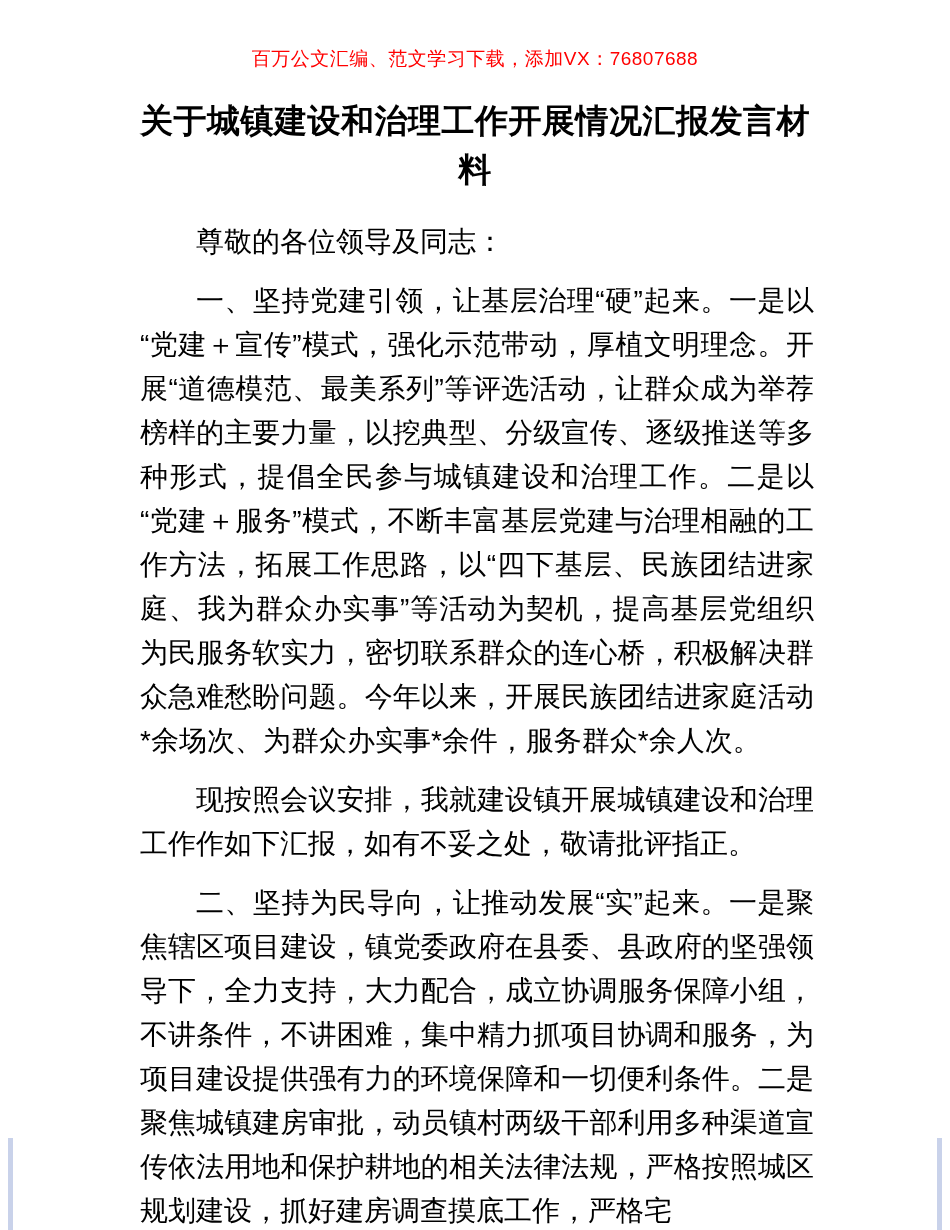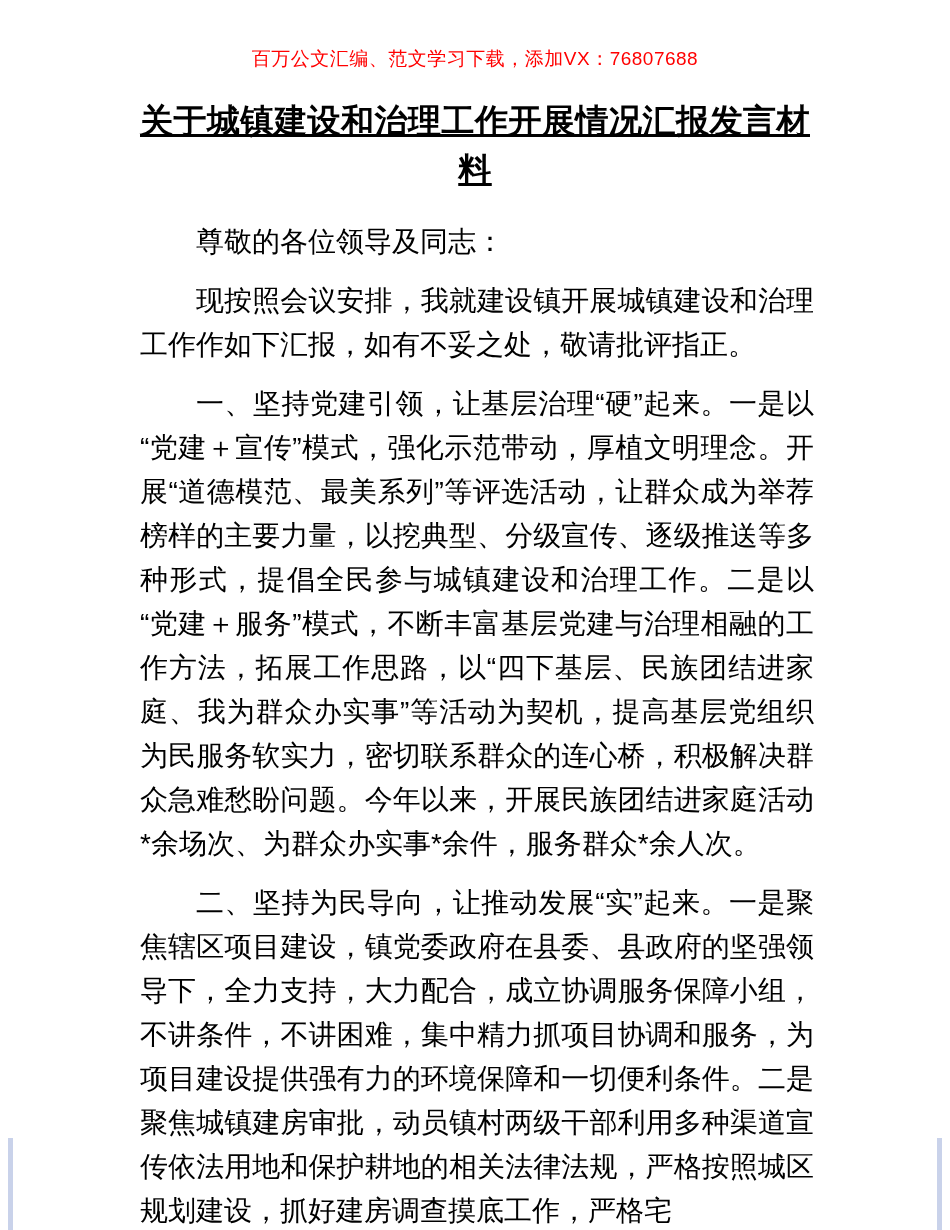--- a/index.html
+++ b/index.html
@@ -27,21 +27,20 @@
   }
   .doc-title {
     width: 680px;
     margin: 24px auto 26px auto;
     font-size: 33px;
     line-height: 49px;
     font-weight: bold;
     text-align: center;
     letter-spacing: 0.5px;
     color: var(--text, #000000);
-    text-decoration: underline;
   }
   .doc-body {
     padding: 0 136px 0 140px;
   }
   .doc-body p {
     margin: 0 0 15px 0;
     font-size: 28px;
     line-height: 44px;
     text-align: justify;
     text-justify: inter-ideograph;
@@ -64,21 +63,21 @@
 <body>
 
 <div class="page">
 
   <div class="notice">百万公文汇编、范文学习下载，添加VX：76807688</div>
 
   <h1 class="doc-title">关于城镇建设和治理工作开展情况汇报发言材料</h1>
 
   <div class="doc-body">
     <p>尊敬的各位领导及同志：</p>
+    <p>一、坚持党建引领，让基层治理“硬”起来。一是以“党建＋宣传”模式，强化示范带动，厚植文明理念。开展“道德模范、最美系列”等评选活动，让群众成为举荐榜样的主要力量，以挖典型、分级宣传、逐级推送等多种形式，提倡全民参与城镇建设和治理工作。二是以“党建＋服务”模式，不断丰富基层党建与治理相融的工作方法，拓展工作思路，以“四下基层、民族团结进家庭、我为群众办实事”等活动为契机，提高基层党组织为民服务软实力，密切联系群众的连心桥，积极解决群众急难愁盼问题。今年以来，开展民族团结进家庭活动*余场次、为群众办实事*余件，服务群众*余人次。</p>
     <p>现按照会议安排，我就建设镇开展城镇建设和治理工作作如下汇报，如有不妥之处，敬请批评指正。</p>
-    <p>一、坚持党建引领，让基层治理“硬”起来。一是以“党建＋宣传”模式，强化示范带动，厚植文明理念。开展“道德模范、最美系列”等评选活动，让群众成为举荐榜样的主要力量，以挖典型、分级宣传、逐级推送等多种形式，提倡全民参与城镇建设和治理工作。二是以“党建＋服务”模式，不断丰富基层党建与治理相融的工作方法，拓展工作思路，以“四下基层、民族团结进家庭、我为群众办实事”等活动为契机，提高基层党组织为民服务软实力，密切联系群众的连心桥，积极解决群众急难愁盼问题。今年以来，开展民族团结进家庭活动*余场次、为群众办实事*余件，服务群众*余人次。</p>
     <p>二、坚持为民导向，让推动发展“实”起来。一是聚焦辖区项目建设，镇党委政府在县委、县政府的坚强领导下，全力支持，大力配合，成立协调服务保障小组，不讲条件，不讲困难，集中精力抓项目协调和服务，为项目建设提供强有力的环境保障和一切便利条件。二是聚焦城镇建房审批，动员镇村两级干部利用多种渠道宣传依法用地和保护耕地的相关法律法规，严格按照城区规划建设，抓好建房调查摸底工作，严格宅</p>
   </div>
 
   <div class="edge-strip left"></div>
   <div class="edge-strip right"></div>
 
 </div>
 
 </body></html>

